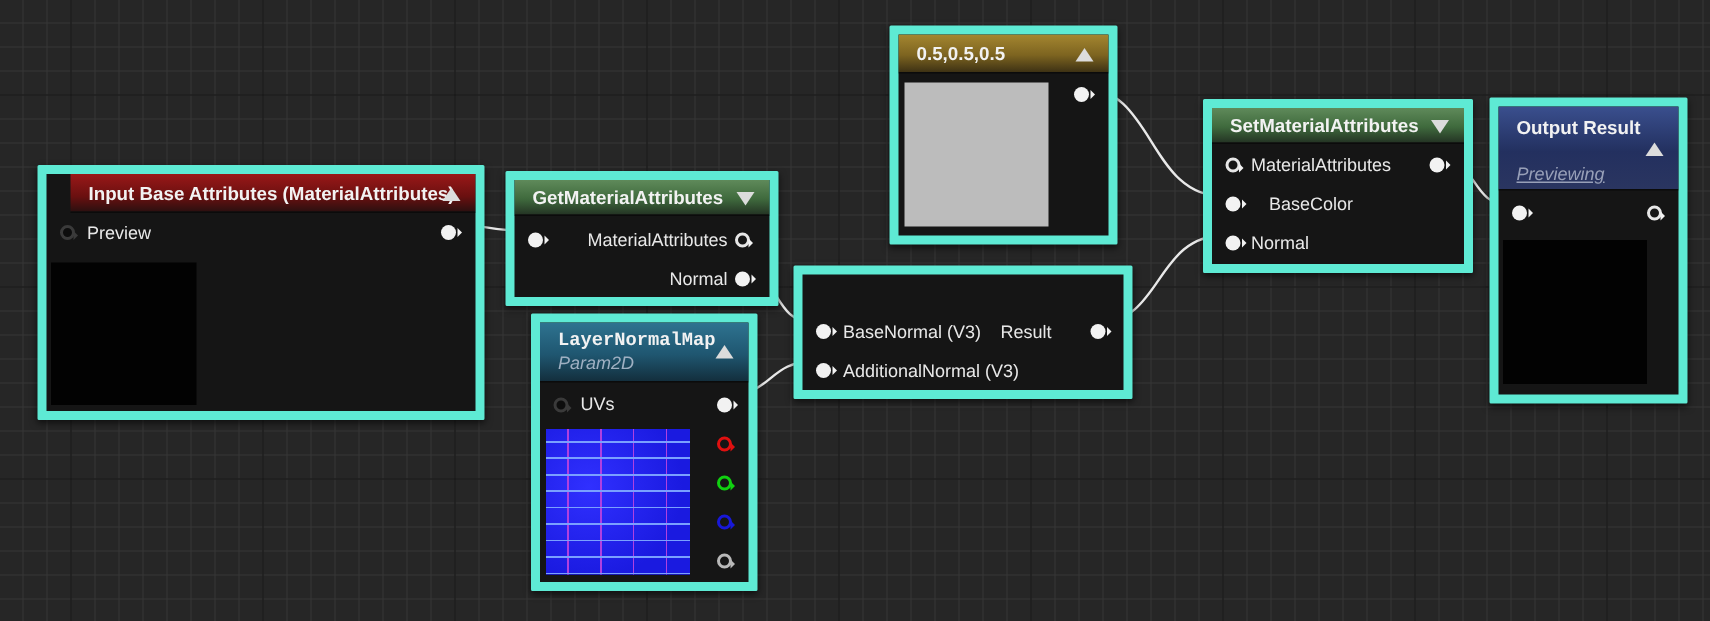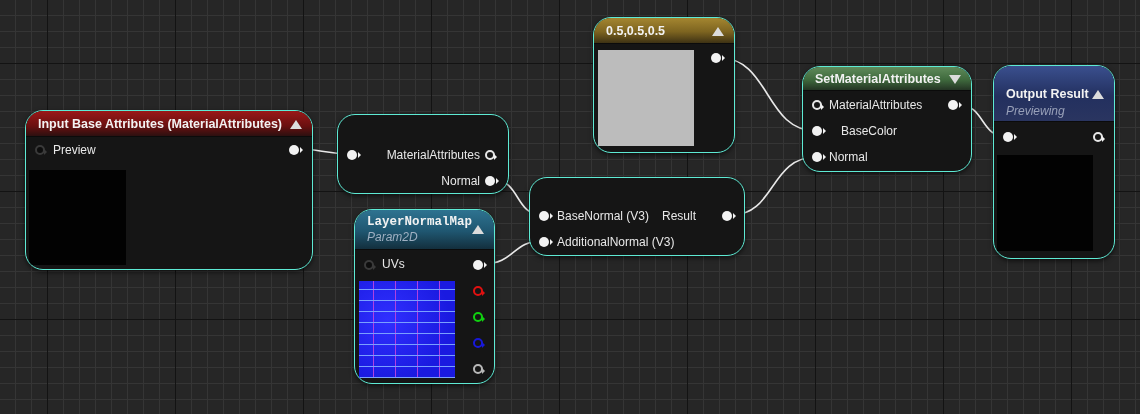--- a/index.html
+++ b/index.html
@@ -22,35 +22,35 @@
       linear-gradient(to bottom, #131313 1px, transparent 1px);
     background-size:128px 128px;
     background-position:47px 63px;
   }
   svg.wires { position:absolute; left:0; top:0; width:1140px; height:414px; pointer-events:none; z-index:1; }
   svg.wires path { fill:none; stroke:#e8e8e8; stroke-width:1.6; }
 
   .node {
     position:absolute; z-index:2;
     background:#151515;
-    border:1px solid #5eead4;
-    border-radius:18px;
+    border:6px solid #5eead4;
+    border-radius:1px;
     box-shadow:0 2px 5px rgba(0,0,0,0.6);
     overflow:hidden;
     color:#e6e6e6;
   }
   .node .header {
     position:relative;
     height:26px;
     border-bottom:1px solid #0b0b0b;
     font-weight:bold; font-size:12.5px; color:#f2f2f2;
     line-height:26px; padding-left:12px;
     box-sizing:border-box;
   }
-  .hdr-red { background:linear-gradient(to bottom, #9a1818 0%, #6a1010 60%, #2c1010 100%); }
+  .hdr-red { background:linear-gradient(to bottom, #9a1818 0%, #6a1010 60%, #2c1010 100%);margin-left:16px; }
   .hdr-green { background:linear-gradient(to bottom, #5f8a5a 0%, #3f6a3d 55%, #243424 100%); }
   .hdr-teal { background:linear-gradient(to bottom, #2e7390 0%, #1f5670 55%, #132f3d 100%); }
   .hdr-slate { background:linear-gradient(to bottom, #557a95 0%, #3a566b 55%, #233440 100%); }
   .hdr-gold { background:linear-gradient(to bottom, #a48630 0%, #7d6420 55%, #3e3214 100%); }
   .hdr-blue { background:linear-gradient(to bottom, #3a4f8e 0%, #23305f 55%, #2a3560 100%); }
 
   .tri-up, .tri-down {
     position:absolute; right:10px; width:0; height:0;
     border-left:6px solid transparent; border-right:6px solid transparent;
   }
@@ -118,20 +118,24 @@
     <span>Input Base Attributes (MaterialAttributes)</span>
     <span class="tri-up"></span>
   </div>
   <div class="pin hollow-dim" style="left:9px; top:34px;"></div>
   <div class="row" style="left:27px; top:31px;">Preview</div>
   <div class="pin" style="left:263px; top:34px;"></div>
   <div class="preview-black" style="left:3px; top:59px; width:97px; height:95px;"></div>
 </div>
 
 <div class="node" style="left:337px; top:114px; width:170px; height:78px;">
+  <div class="header hdr-green" style="height:24px; line-height:24px;">
+    <span>GetMaterialAttributes</span>
+    <span class="tri-down" style="top:8px;"></span>
+  </div>
   <div class="pin" style="left:9px; top:35px;"></div>
   <div class="row" style="right:28px; top:32px;">MaterialAttributes</div>
   <div class="pin hollow" style="left:147px; top:35px;"></div>
   <div class="row" style="right:28px; top:58px;">Normal</div>
   <div class="pin" style="left:147px; top:61px;"></div>
 </div>
 
 <div class="node" style="left:354px; top:209px; width:139px; height:173px;">
   <div class="header hdr-teal" style="height:40px; line-height:normal; padding-top:4px;">
     <div style="line-height:16px;font-family:Liberation Mono, monospace;">LayerNormalMap</div>
@@ -174,21 +178,21 @@
   <div class="pin hollow" style="left:9px; top:33px;"></div>
   <div class="row" style="left:26px; top:30px;">MaterialAttributes</div>
   <div class="pin" style="left:145px; top:33px;"></div>
   <div class="pin" style="left:9px; top:59px;"></div>
   <div class="row" style="left:26px; top:56px;margin-left:12px;">BaseColor</div>
   <div class="pin" style="left:9px; top:85px;"></div>
   <div class="row" style="left:26px; top:82px;">Normal</div>
 </div>
 
 <div class="node" style="left:993px; top:65px; width:120px; height:192px;">
-  <div class="header hdr-blue" style="height:56px; line-height:normal; padding-top:20px;">
+  <div class="header hdr-blue" style="height:56px; line-height:normal; padding-top:6px;">
     <div style="line-height:16px;">Output Result</div>
     <span class="tri-up" style="top:24px;"></span>
-    <div class="subtitle" style="position:absolute; left:12px; top:38px; color:#98a0b8;">Previewing</div>
+    <div class="subtitle" style="position:absolute; left:12px; top:38px; color:#98a0b8;text-decoration:underline;">Previewing</div>
   </div>
   <div class="pin" style="left:9px; top:66px;"></div>
   <div class="pin hollow" style="left:99px; top:66px;"></div>
   <div class="preview-black" style="left:3px; top:89px; width:96px; height:96px;"></div>
 </div>
 
 </body></html>

